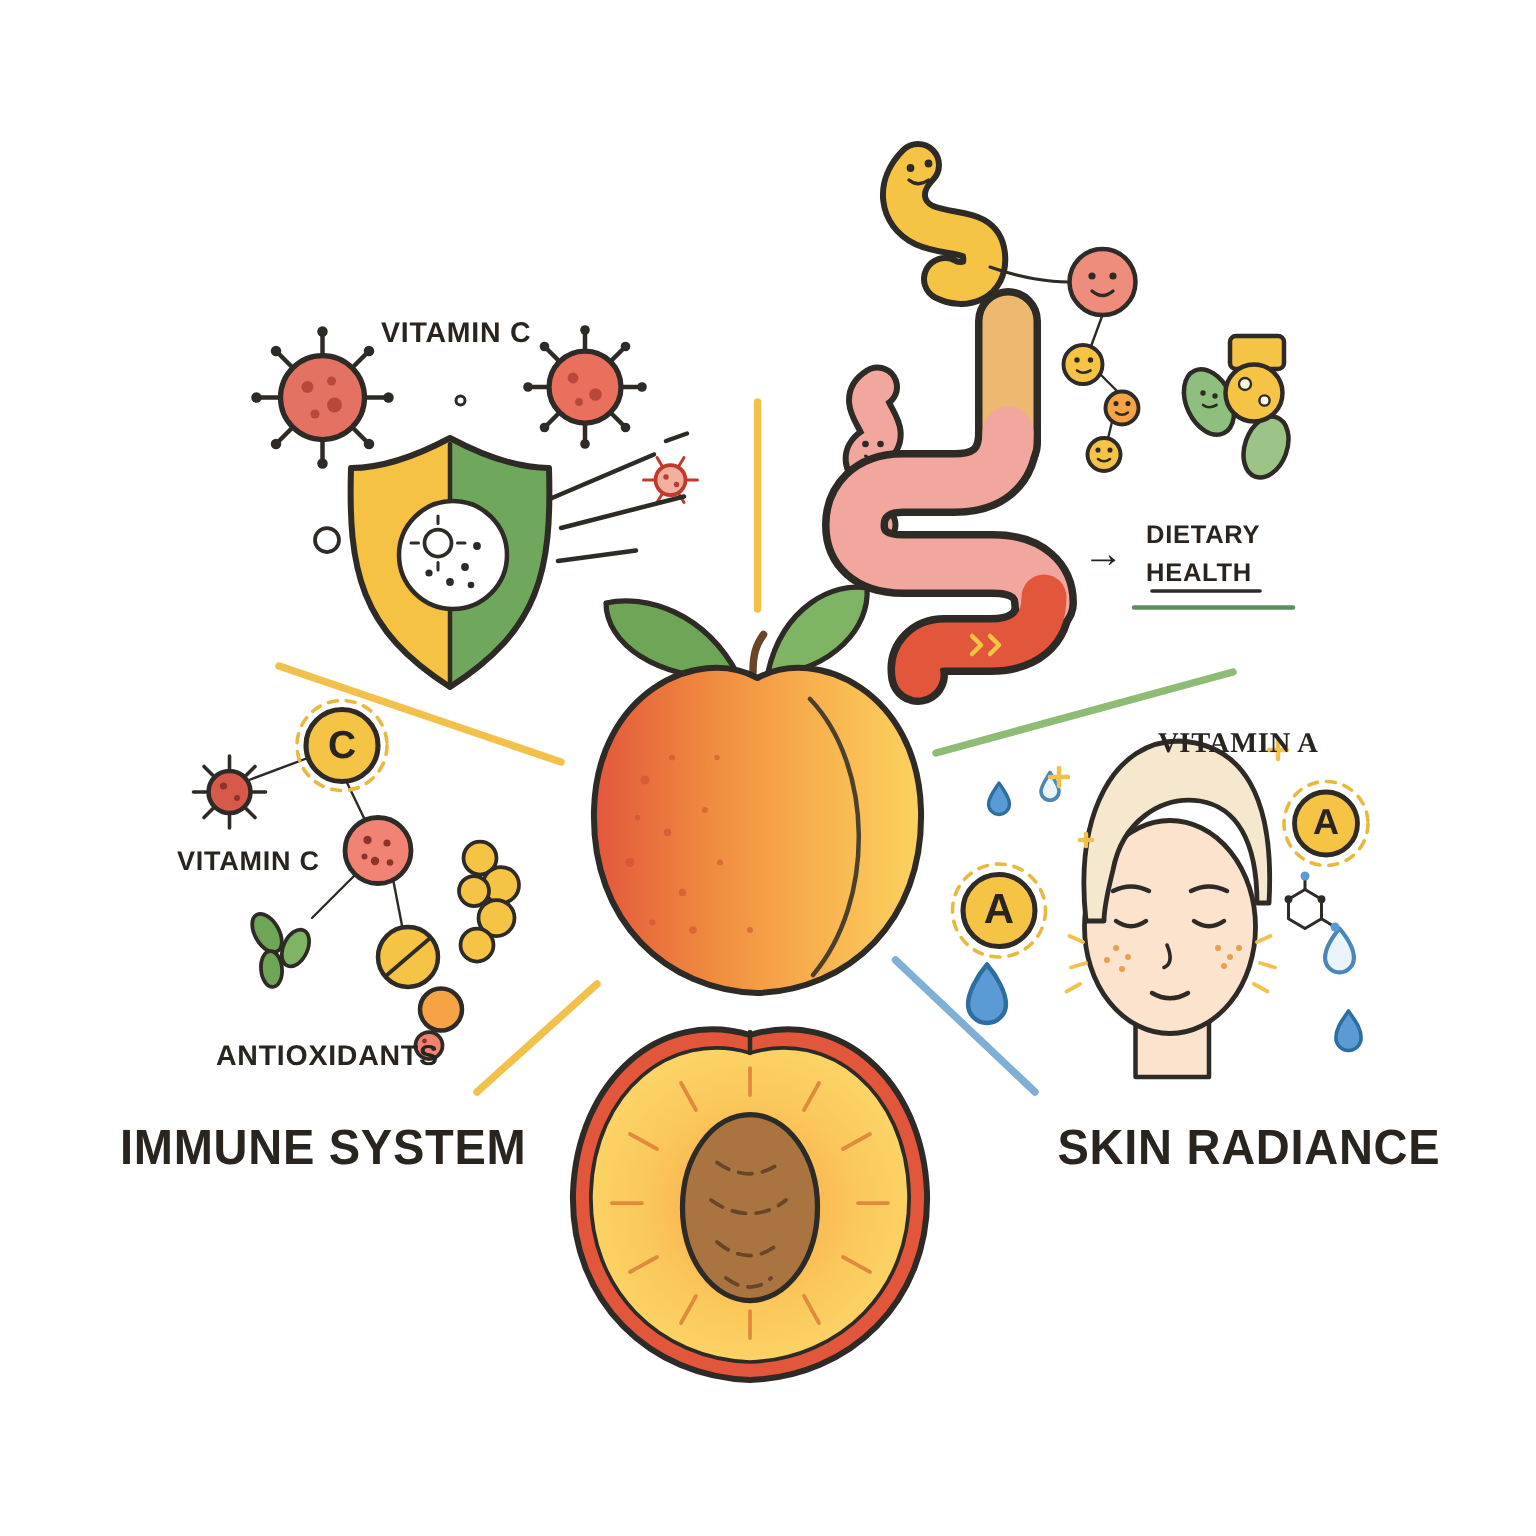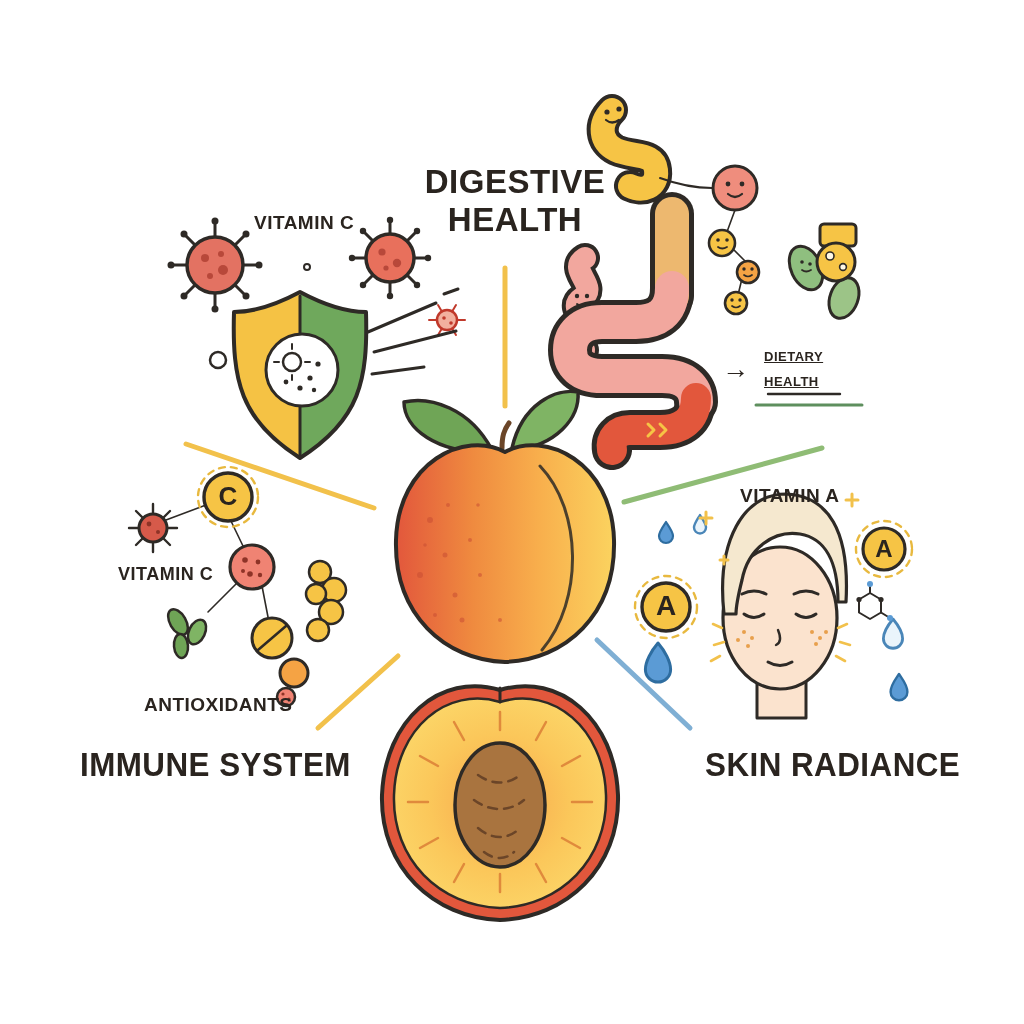--- a/index.html
+++ b/index.html
@@ -5,21 +5,21 @@
   html,body{margin:0;padding:0;background:#fff;}
   .canvas{position:relative;width:1024px;height:1024px;background:#FFFFFF;overflow:hidden;
           font-family:"Liberation Sans",sans-serif;}
   .stage{position:absolute;left:0;top:0;}
   .lbl{position:absolute;font-weight:700;color:#2A241F;white-space:nowrap;
        font-family:"Liberation Sans",sans-serif;}
   .heading{font-size:33px;letter-spacing:.5px;transform:scaleX(.95);transform-origin:left;}
   .sub{font-size:19px;letter-spacing:.5px;}
   .center{text-align:center;}
   .two-line div{line-height:38px;font-size:33px;letter-spacing:.5px;}
-  .callout div{line-height:25px;font-size:13px;letter-spacing:.5px;text-decoration:underline;}
+  .callout div{line-height:25px;font-size:17px;letter-spacing:.5px;}
   .badge-letter{position:absolute;font-weight:700;color:#2A241F;text-align:center;
                 font-family:"Liberation Sans",sans-serif;}
   .arrow-glyph{position:absolute;font-size:27px;font-weight:700;color:#2A241F;}
 </style>
 </head>
 <body>
 
 <div class="canvas">
 
 <svg class="stage" width="1024" height="1024" viewBox="0 0 1024 1024">
@@ -392,41 +392,37 @@
     <ellipse cx="500" cy="805" rx="45" ry="62" fill="#A9743F" stroke="#2E2A26" stroke-width="3.5"></ellipse>
     <g fill="none" stroke="#6B4528" stroke-width="2.5" stroke-dasharray="9 7">
       <path d="M478,775 C492,785 508,785 520,775"></path>
       <path d="M474,800 C490,812 510,812 524,800"></path>
       <path d="M478,828 C492,840 508,840 520,828"></path>
       <path d="M484,852 C494,860 506,860 514,852"></path>
     </g>
   </g>
 </svg>
 
-<div class="lbl two-line center" style="left:385px;top:163px;width:260px;">
-  <div>DIGESTIVE</div>
-  <div>HEALTH</div>
-</div>
 
 <div class="arrow-glyph" style="left:722px;top:354px;">→</div>
 
 <div class="lbl callout" style="left:764px;top:344px;">
   <div>DIETARY</div>
   <div>HEALTH</div>
 </div>
 
 <div class="lbl sub" style="left:254px;top:212px;">VITAMIN C</div>
 
 <div class="lbl sub" style="left:118px;top:564px;font-size:18px;">VITAMIN C</div>
 
 <div class="lbl sub" style="left:144px;top:694px;">ANTIOXIDANTS</div>
 
 <div class="lbl heading" style="left:80px;top:746px;">IMMUNE SYSTEM</div>
 
-<div class="lbl sub" style="left:740px;top:485px;">VITAMIN A</div>
+<div class="lbl sub" style="left:772px;top:485px;font-family:Liberation Serif, serif;">VITAMIN A</div>
 
 <div class="lbl heading" style="left:705px;top:746px;">SKIN RADIANCE</div>
 
 <div class="badge-letter" style="left:214px;top:481px;width:28px;font-size:26px;">C</div>
 
 <div class="badge-letter" style="left:652px;top:590px;width:28px;font-size:28px;">A</div>
 
 <div class="badge-letter" style="left:871px;top:535px;width:26px;font-size:24px;">A</div>
 
 </div>

